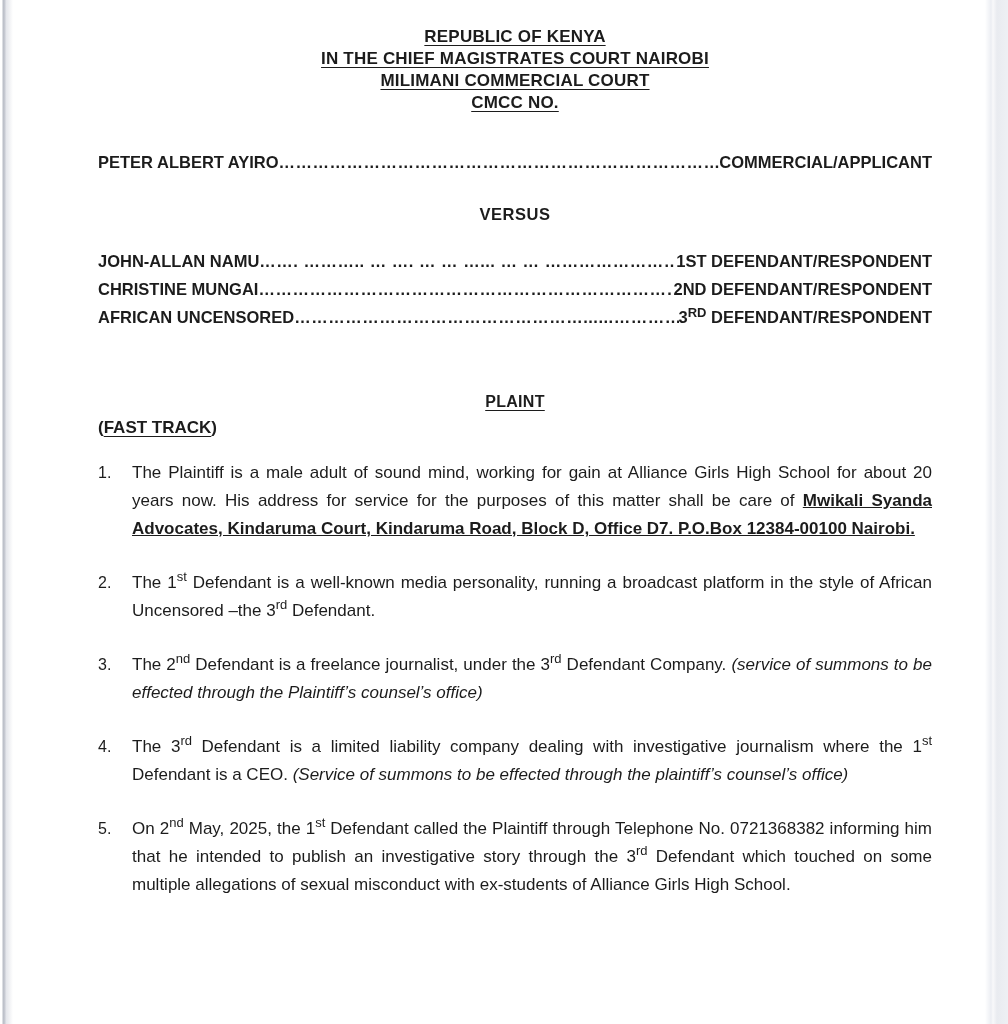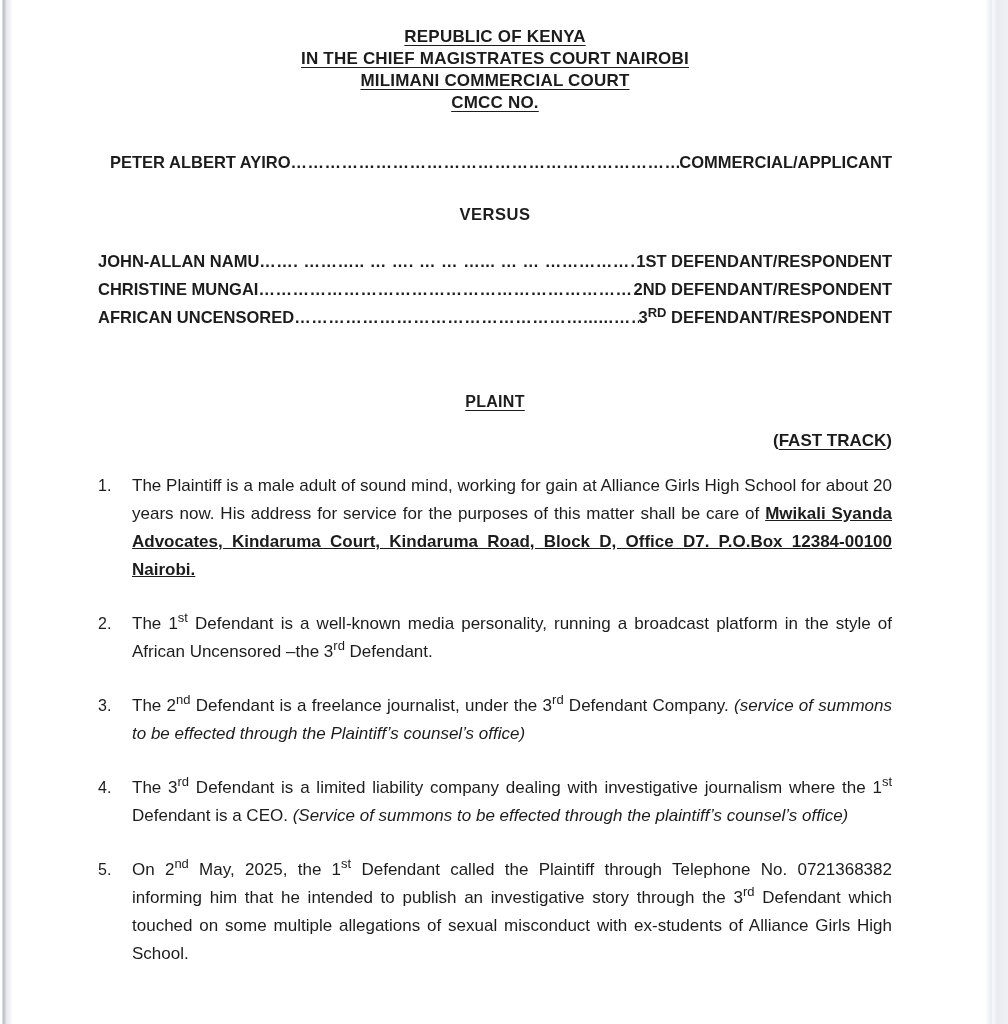--- a/index.html
+++ b/index.html
@@ -25,21 +25,21 @@
   }
   .edge-right {
     position: absolute; right: 0; top: 0; bottom: 0; width: 23px;
     background: linear-gradient(to right,
       rgba(255,255,255,0) 0px,
       #eceef3 6px, #f8f8fa 8px,
       #e9ebf0 12px, #eef0f4 23px);
   }
   .page {
     position: absolute; inset: 0;
-    padding: 26px 116px 0 98px;
+    padding: 26px 76px 0 98px;
   }
   .u { text-decoration: underline; text-underline-offset: 3px; }
 
   .header-line {
     text-align: center;
     font-weight: 700;
     font-size: 17px;
     line-height: 22px;
     letter-spacing: 0.2px;
   }
@@ -49,40 +49,40 @@
     font-weight: 700;
     font-size: 16.5px;
     line-height: 28px;
     white-space: nowrap;
   }
   .party-row .dots {
     flex: 1 1 auto;
     overflow: hidden;
     letter-spacing: 0.5px;
   }
-  .plaintiff-block { margin-top: 34px; margin-left: 12px; }
+  .plaintiff-block { margin-top: 34px; }
   .versus {
     margin-top: 24px;
     text-align: center;
     font-weight: 700;
     font-size: 16.5px;
     line-height: 28px;
     letter-spacing: 0.5px;
   }
   .defendants-block { margin-top: 19px; }
   .doc-title {
     margin-top: 62px;
     text-align: center;
     font-weight: 700;
     font-size: 16px;
     letter-spacing: 0.3px;
   }
   .doc-subtitle {
-    margin-top: 20px;
-    text-align: right;
+    margin-top: 7px;
+    text-align: left;
     font-weight: 700;
     font-size: 17px;
   }
   .clauses { margin-top: 21px; }
   .clause {
     display: flex;
     font-size: 17px;
     line-height: 28px;
   }
   .clause + .clause { margin-top: 26px; }

